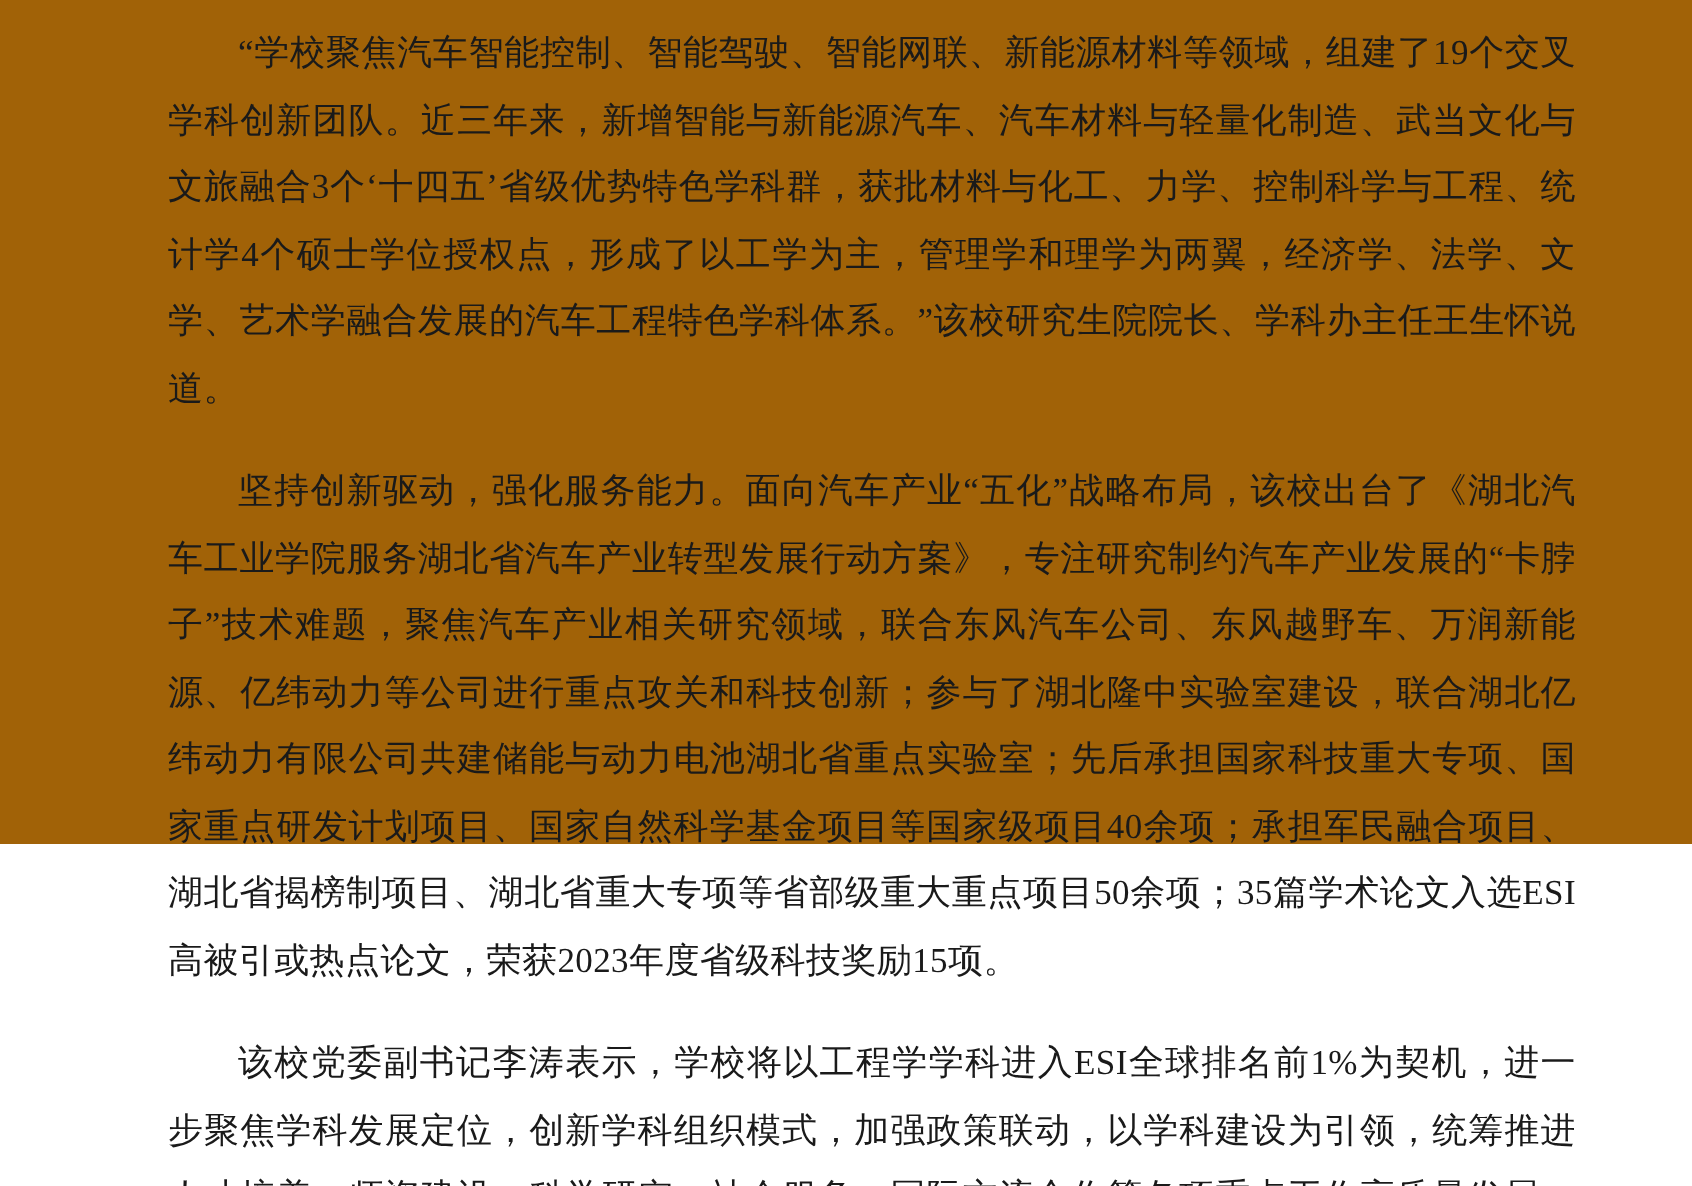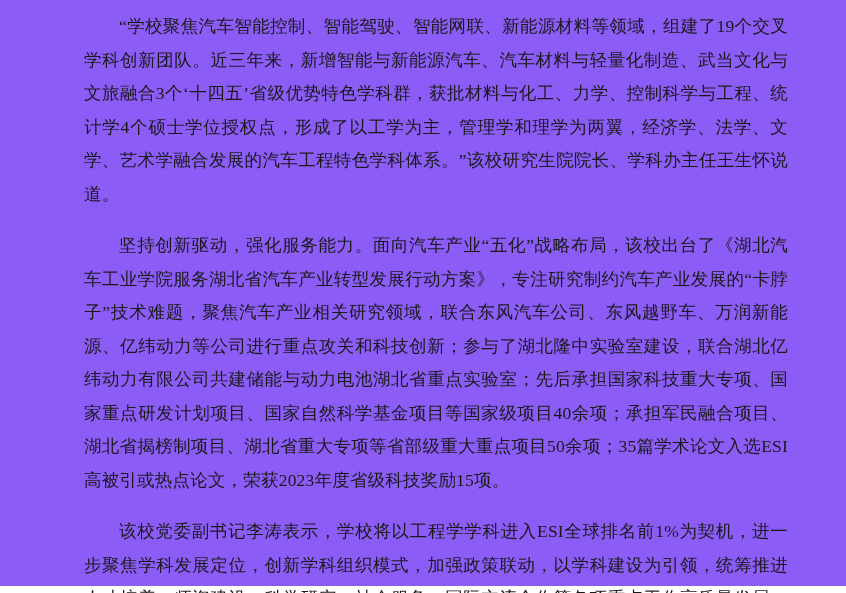--- a/index.html
+++ b/index.html
@@ -10,23 +10,23 @@
   body {
     width: 846px;
     height: 593px;
     font-family: "Liberation Serif", "DejaVu Serif", serif;
     color: #1a1a1a;
     overflow: hidden;
   }
   #doc {
     box-sizing: border-box;
     width: 846px;
-    height: 586px;
+    height: 422px;
     padding: 10px 58px 0 84px;
-    background: #8b5cf6;
+    background: #a16207;
   }
   .para {
     font-size: 17.5px;
     line-height: 33.5px;
     text-align: justify;
     text-justify: inter-ideograph;
     text-indent: 2em;
     margin: 0 0 18px 0;
     letter-spacing: 0.2px;
     color: #1a1a1a;

